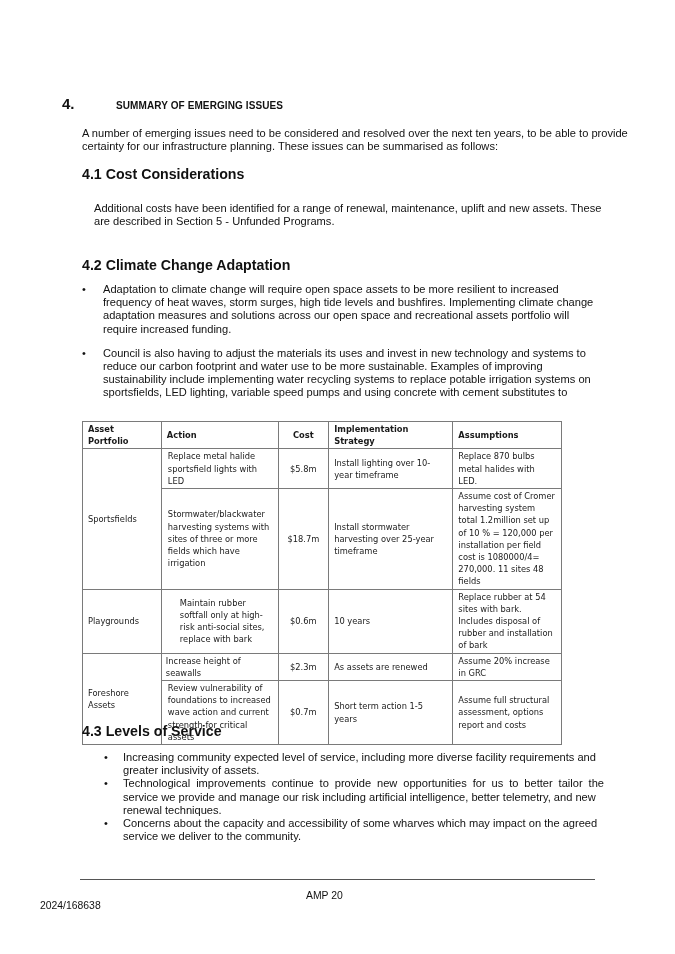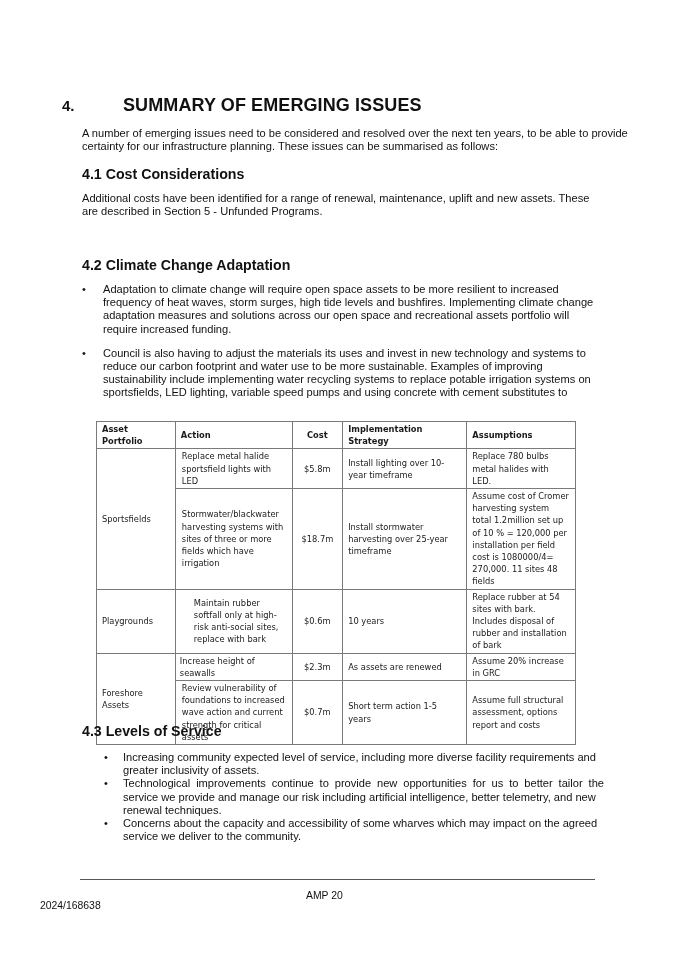--- a/index.html
+++ b/index.html
@@ -11,42 +11,42 @@
       overflow: hidden;
     }
     .page { position: absolute; left: 0; top: 0; width: 675px; height: 954px; }
 
     .sec-heading {
       position: absolute; left: 62px; top: 95px;
       font-weight: bold; font-size: 13px;
       display: flex; align-items: baseline;
     }
     .sec-num { font-size: 15px; width: 54px; }
-    .sec-title { font-size: 18px; letter-spacing: 0.1px; margin-left: 7px; }
+    .sec-title { font-size: 10px; letter-spacing: 0.1px; }
 
     .para {
       position: absolute; left: 82px; width: 560px;
       font-size: 11.1px; line-height: 13.2px;
     }
     .sub-heading {
       position: absolute; left: 82px;
       font-size: 14.2px; font-weight: bold;
     }
 
     .bullets {
       position: absolute; list-style: none;
       font-size: 11.1px; line-height: 13.2px;
     }
     .bullets li { position: relative; }
     .bullets .dot {
       position: absolute; top: 0; font-size: 11px;
     }
 
     table.issues {
-      position: absolute; left: 96px; top: 421px;
+      position: absolute; left: 82px; top: 421px;
       width: 480px;
       border-collapse: collapse;
       font-family: "DejaVu Sans", sans-serif;
       font-size: 8.3px; line-height: 12.2px;
       color: #1a1a1a;
     }
     table.issues th, table.issues td {
       border: 1px solid #7a7a7a;
       padding: 1px 5px;
       vertical-align: middle;
@@ -84,21 +84,21 @@
     <span class="sec-num">4.</span>
     <span class="sec-title">SUMMARY OF EMERGING ISSUES</span>
   </div>
 
   <div class="para" style="top:127px; width:570px;">
     <div>A number of emerging issues need to be considered and resolved over the next ten years, to be able to provide</div>
     <div>certainty for our infrastructure planning. These issues can be summarised as follows:</div>
   </div>
 
   <div class="sub-heading" style="top:166px;">4.1 Cost Considerations</div>
-  <div class="para" style="top:192px;">
+  <div class="para" style="top:202px;margin-left:12px;">
     <div>Additional costs have been identified for a range of renewal, maintenance, uplift and new assets. These</div>
     <div>are described in Section 5 - Unfunded Programs.</div>
   </div>
 
   <div class="sub-heading" style="top:257px;">4.2 Climate Change Adaptation</div>
   <ul class="bullets" style="left:82px; top:283px; width:560px;">
     <li style="padding-left:21px; margin-bottom:11px;">
       <span class="dot" style="left:0;">•</span>
       <div>Adaptation to climate change will require open space assets to be more resilient to increased</div>
       <div>frequency of heat waves, storm surges, high tide levels and bushfires. Implementing climate change</div>
@@ -130,21 +130,21 @@
         <th>Implementation Strategy</th>
         <th>Assumptions</th>
       </tr>
     </thead>
     <tbody>
       <tr style="height:35px;">
         <td rowspan="2">Sportsfields</td>
         <td style="padding-left:6px;">Replace metal halide sportsfield lights with LED</td>
         <td class="cost">$5.8m</td>
         <td>Install lighting over 10-year timeframe</td>
-        <td>Replace 780 bulbs metal halides with LED.</td>
+        <td>Replace 870 bulbs metal halides with LED.</td>
       </tr>
       <tr style="height:86px;">
         <td style="padding-left:6px;">Stormwater/blackwater harvesting systems with sites of three or more fields which have irrigation</td>
         <td class="cost">$18.7m</td>
         <td>Install stormwater harvesting over 25-year timeframe</td>
         <td>Assume cost of Cromer harvesting system total 1.2million set up of 10 % = 120,000 per installation per field cost is 1080000/4= 270,000. 11 sites 48 fields</td>
       </tr>
       <tr style="height:52px;">
         <td>Playgrounds</td>
         <td style="padding-left:18px;">Maintain rubber softfall only at high-risk anti-social sites, replace with bark</td>

